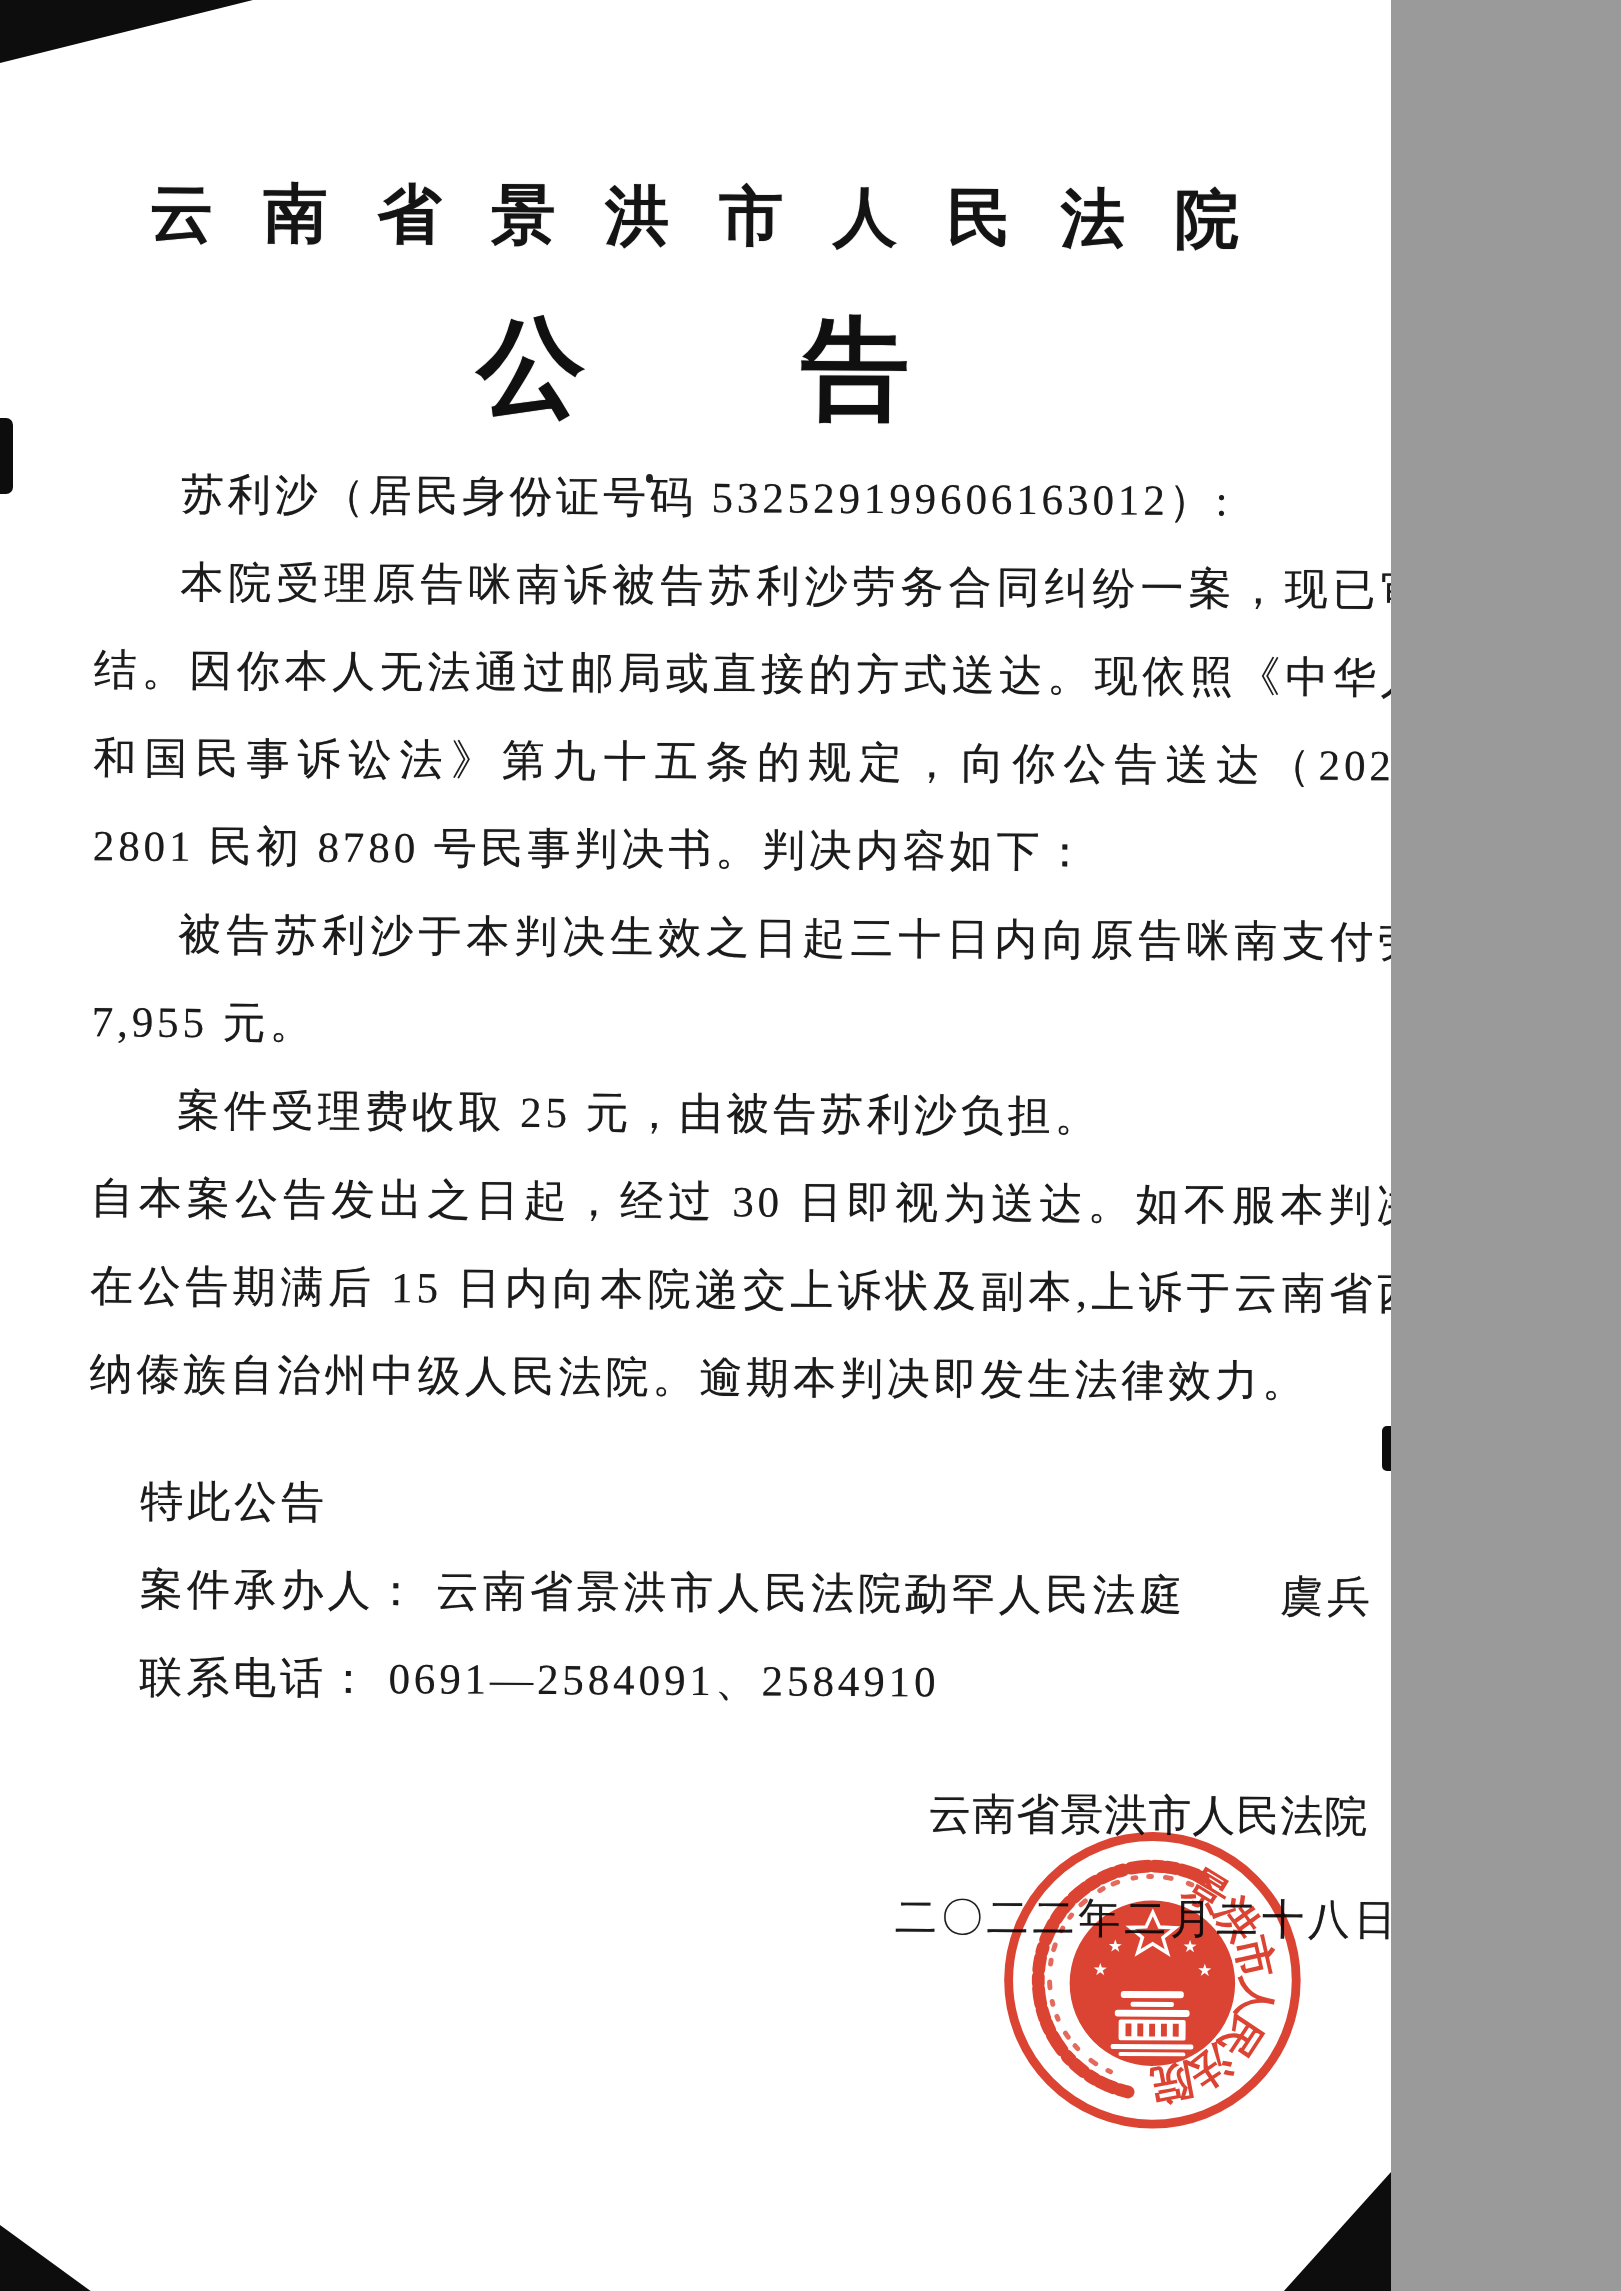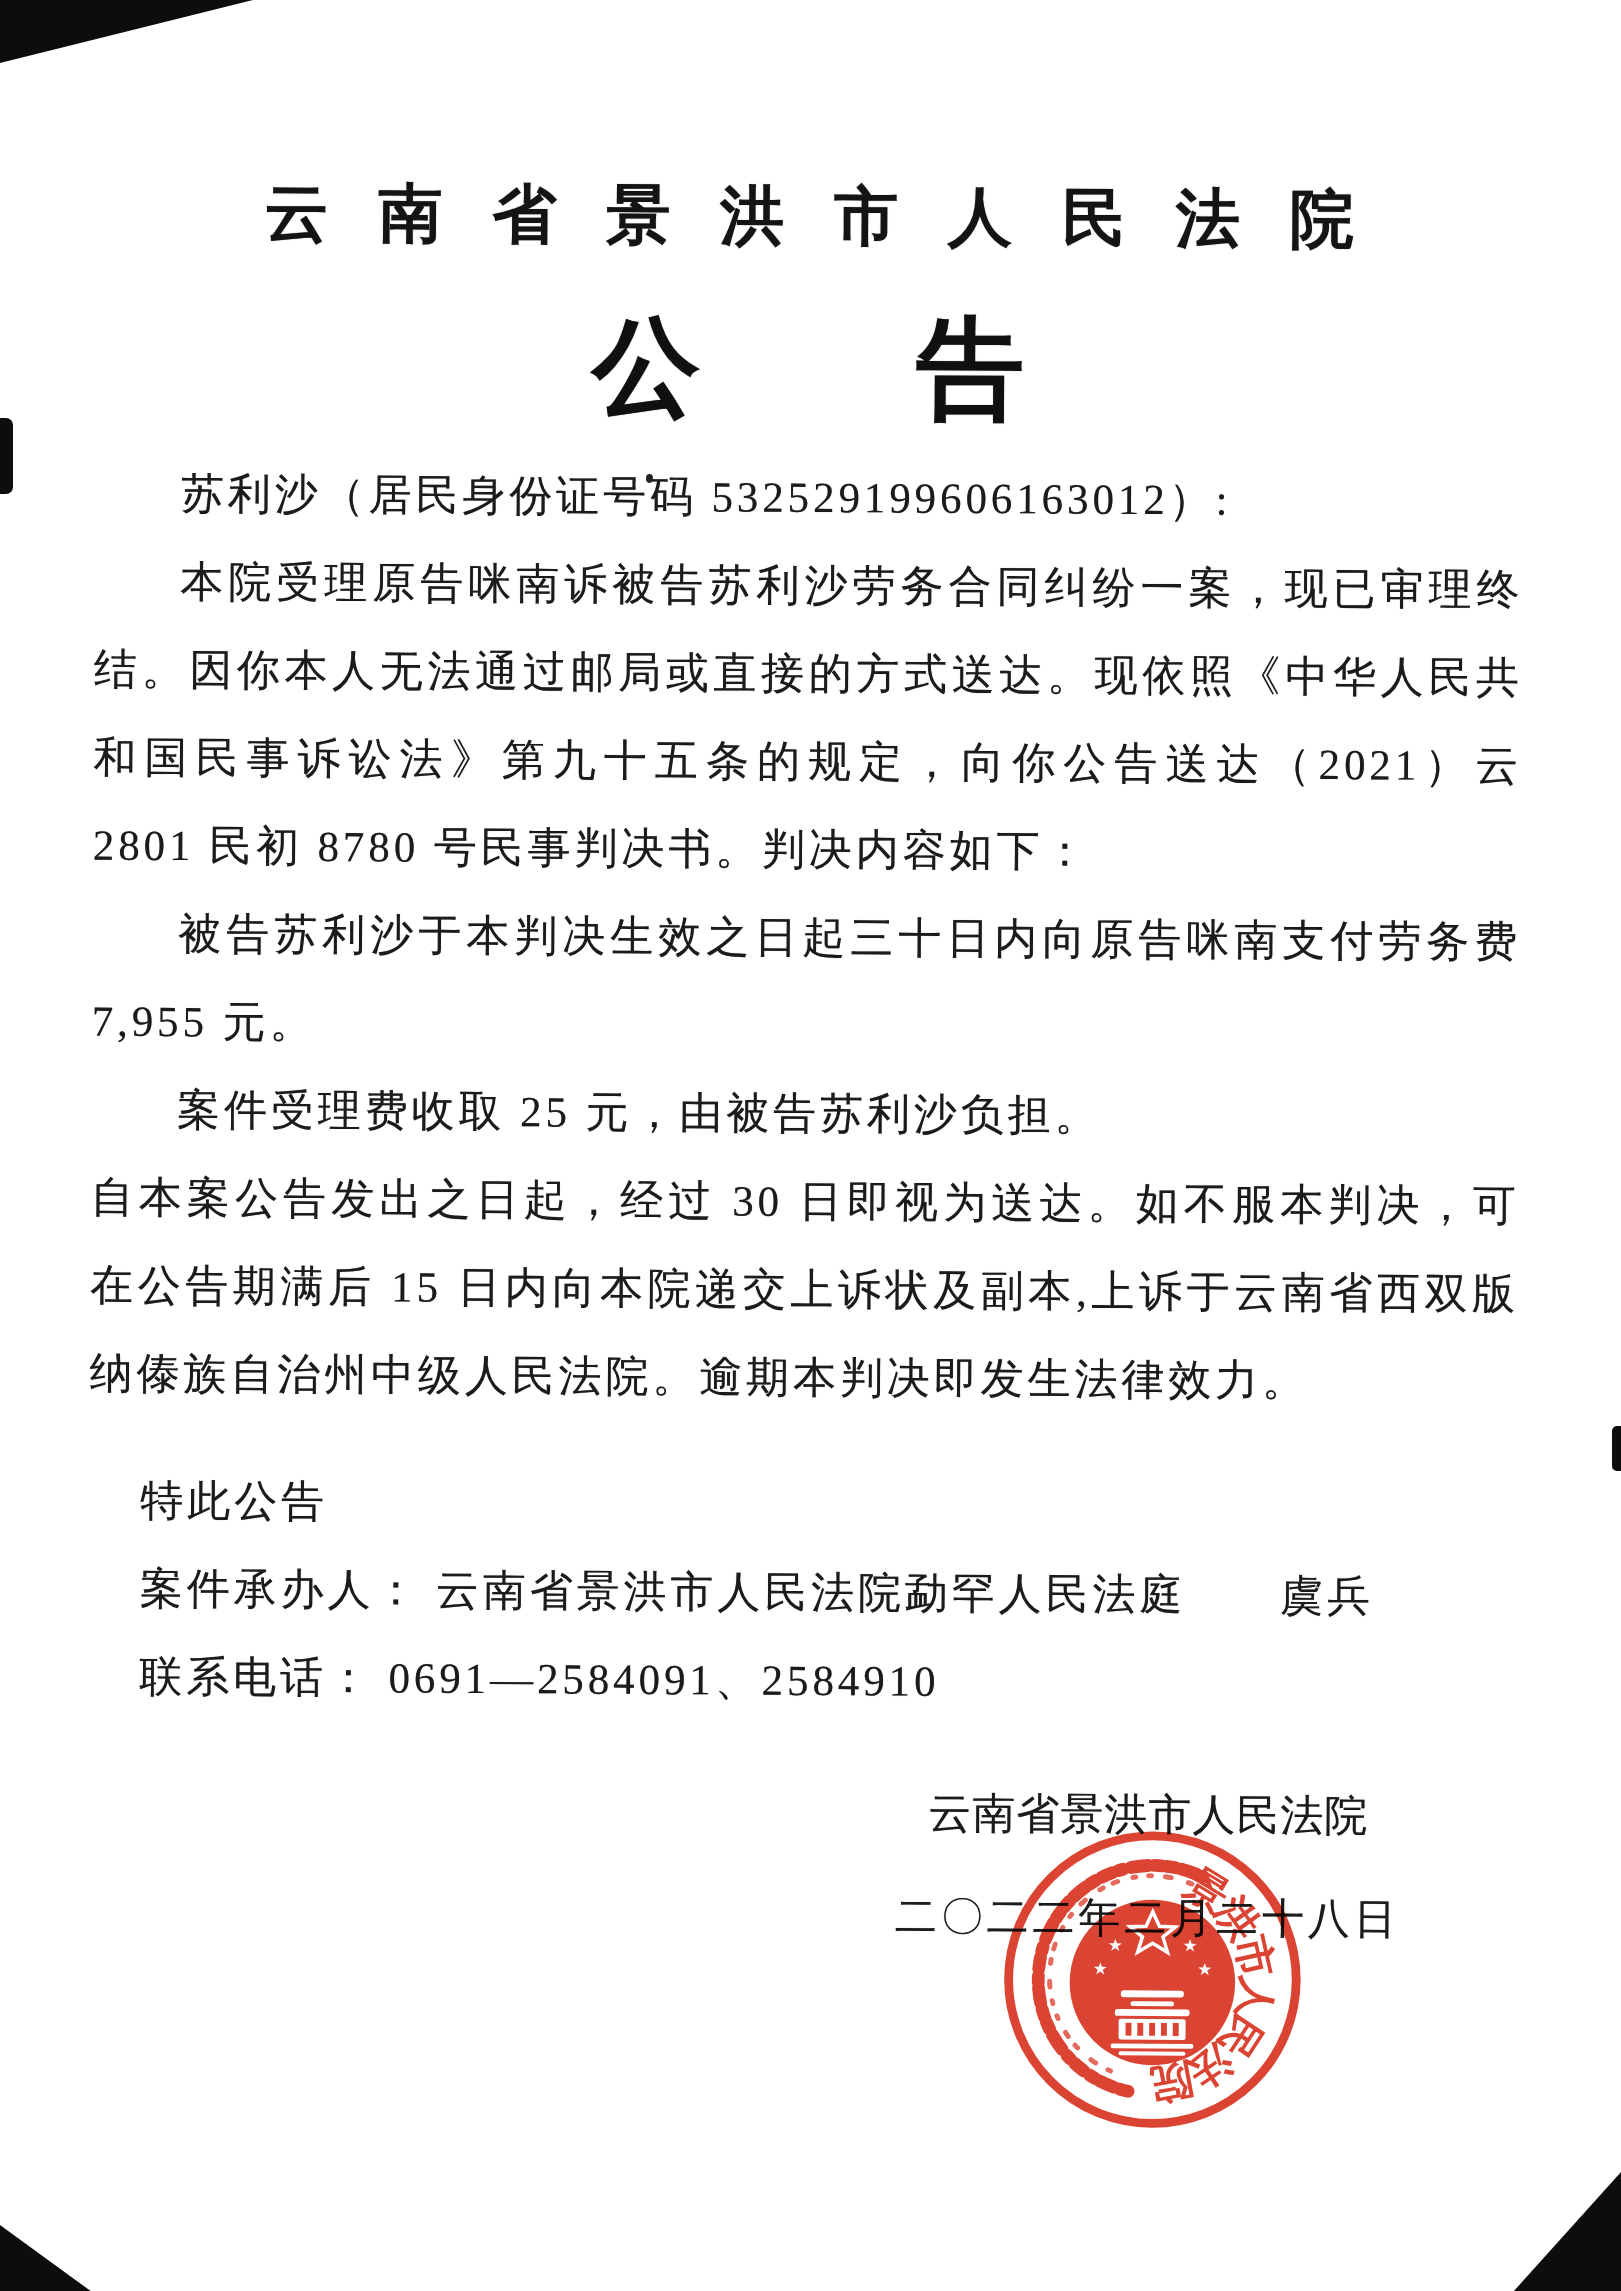--- a/index.html
+++ b/index.html
@@ -1,18 +1,18 @@
 <!DOCTYPE html>
 <html><head>
 <meta charset="utf-8">
 <style>
   html,body{margin:0;padding:0;background:#9a9a9a;}
   .page{
     position:relative;
-    width:1621px;height:2292px;
+    width:1391px;height:2292px;
     background:#ffffff;
     overflow:hidden;
     font-family:"Liberation Serif","DejaVu Serif",serif;
     color:#1b1b1b;
   }
   .sheet{
     position:absolute;inset:0;
     transform:rotate(0.35deg);
     transform-origin:50% 0;
   }

